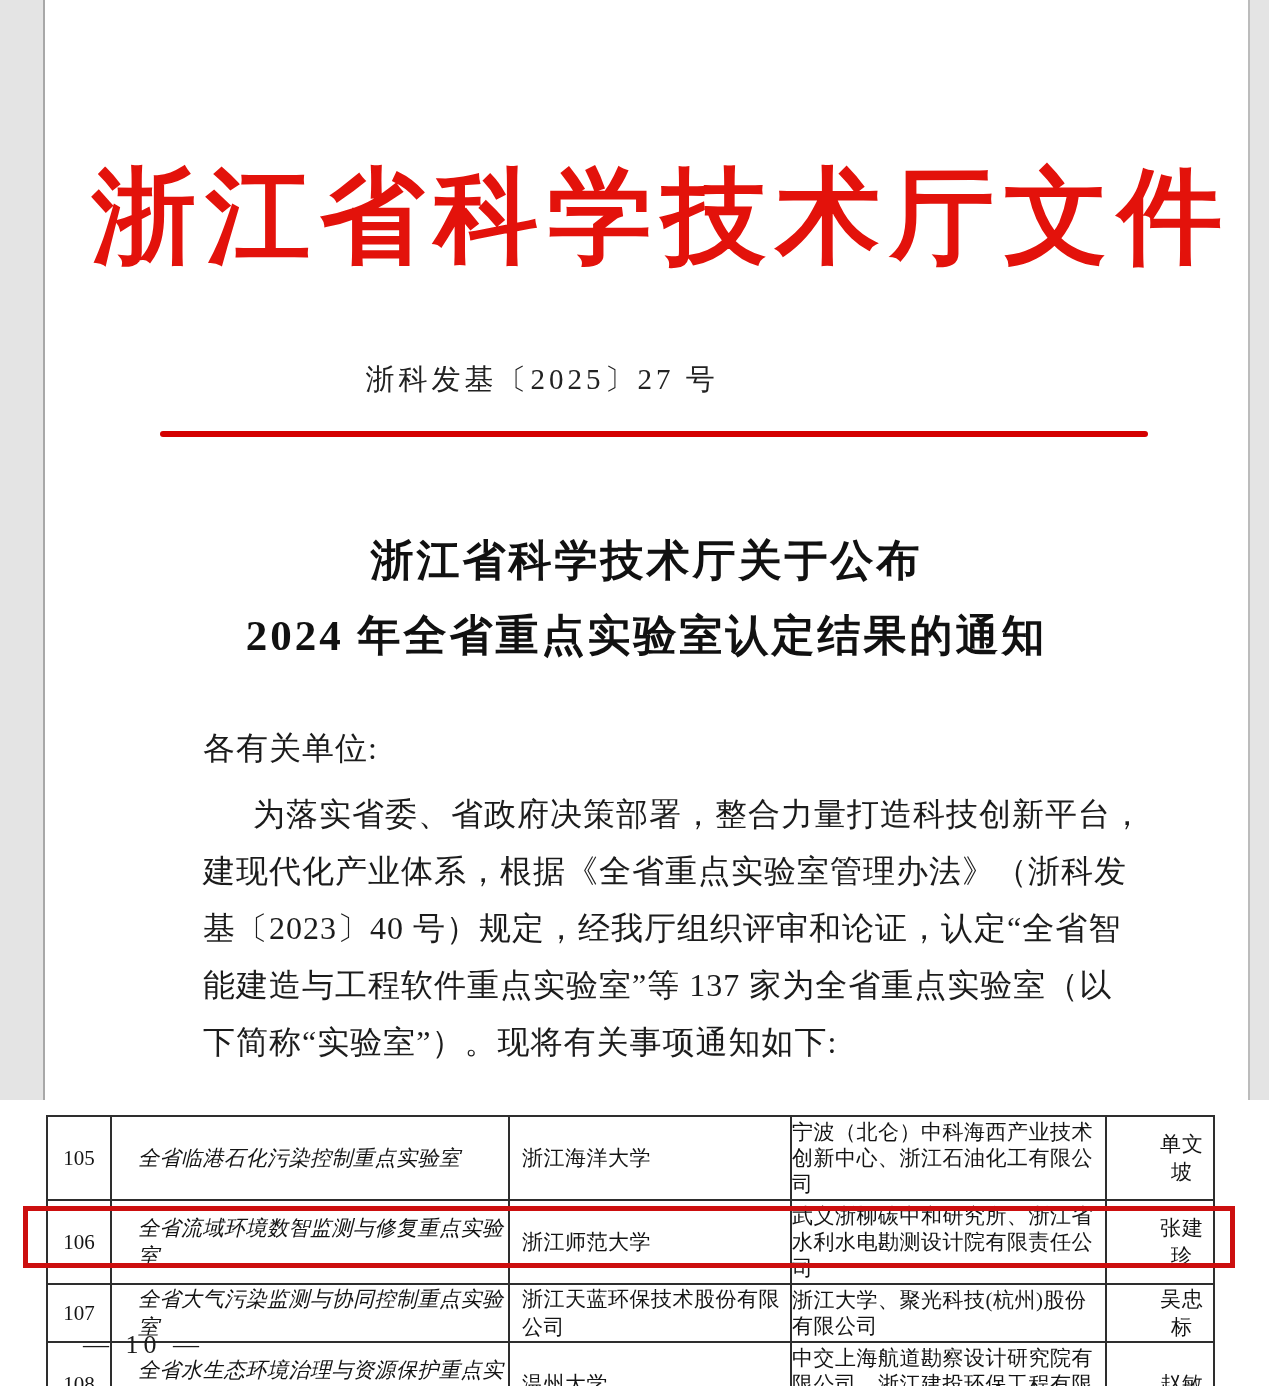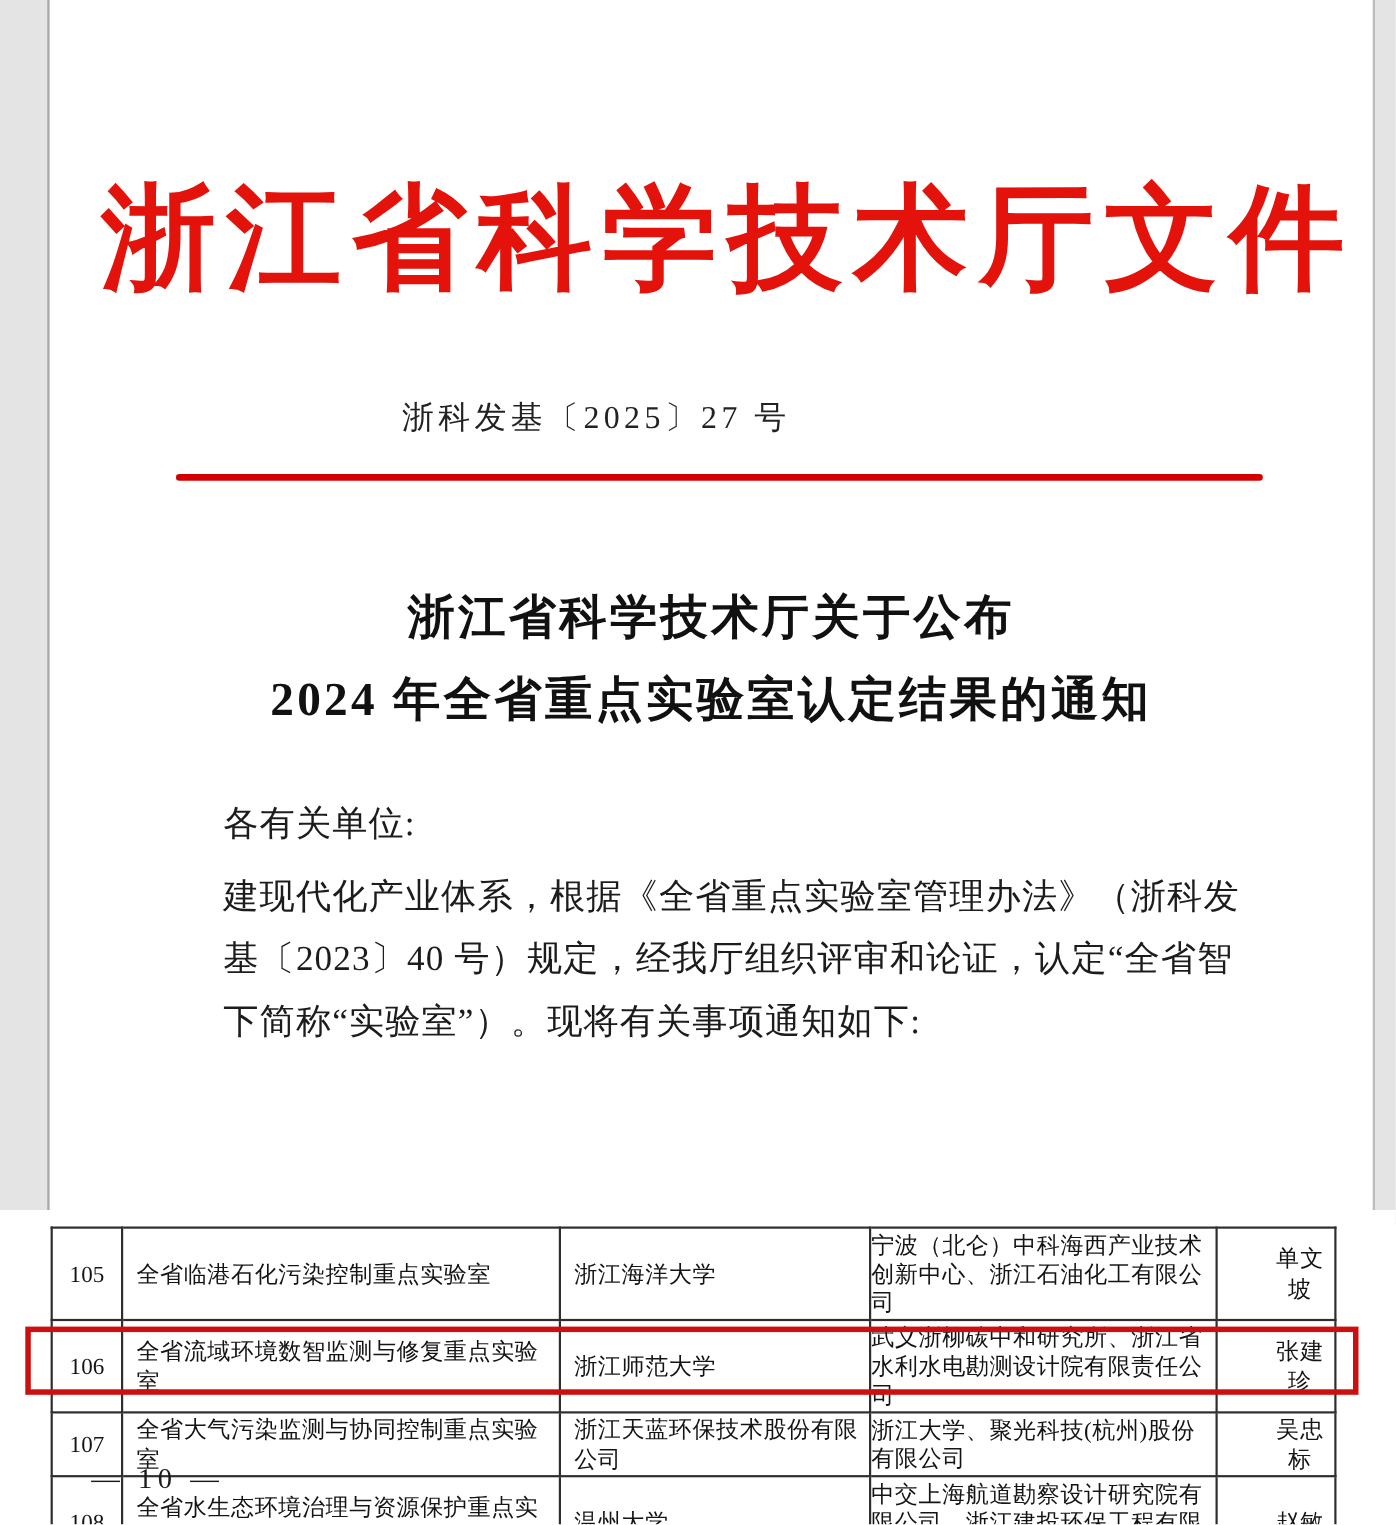--- a/index.html
+++ b/index.html
@@ -54,21 +54,21 @@
     border-collapse:collapse; table-layout:fixed; width:1167px;
     font-family:"Liberation Serif","DejaVu Serif",serif;
   }
   table.results td {
     border:2px solid #2e2e2e;
     font-size:21px; color:#141414;
     vertical-align:middle;
     overflow:hidden;
   }
   td.td-num      { text-align:center;border-radius:12px; }
-  td.td-lab      { padding-left:12px; font-size:20px; letter-spacing:0.5px; }
+  td.td-lab      { padding-left:26px; font-size:20px; letter-spacing:0.5px;font-style:italic; }
   td.td-inst     { padding-left:12px; font-size:20px; letter-spacing:0.5px; }
   td.td-partners { padding:2px 0; font-size:20px; line-height:26px; letter-spacing:0.5px; }
   td.td-director { text-align:center; font-size:20px; letter-spacing:1px;padding-left:44px; }
   tr.r1 { height:49px; } tr.r2 { height:51px; } tr.r3 { height:51px; } tr.r4 { height:50px; }
 
   .highlight-box {
     position:absolute; left:23px; top:1206px;
     width:1212px; height:62px;
     border:5px solid #cc0f0f;
     pointer-events:none;
@@ -91,22 +91,24 @@
   <div class="doc-number">浙科发基〔2025〕27 号</div>
 
   <div class="red-rule"></div>
 
   <div class="notice-title l1">浙江省科学技术厅关于公布</div>
   <div class="notice-title l2">2024 年全省重点实验室认定结果的通知</div>
 
   <div class="body-block">
     <div class="salutation">各有关单位:</div>
     <div class="body-par">
+        <div class="body-line first">为落实省委、省政府决策部署，整合力量打造科技创新平台，</div>
         <div class="body-line">建现代化产业体系，根据《全省重点实验室管理办法》（浙科发</div>
         <div class="body-line">基〔2023〕40 号）规定，经我厅组织评审和论证，认定“全省智</div>
+        <div class="body-line">能建造与工程软件重点实验室”等 137 家为全省重点实验室（以</div>
         <div class="body-line">下简称“实验室”）。现将有关事项通知如下:</div>
       </div>
   </div>
 
   <div class="table-section">
     <table class="results">
       <colgroup>
         <col style="width:64px">
           <col style="width:398px">
           <col style="width:282px">

